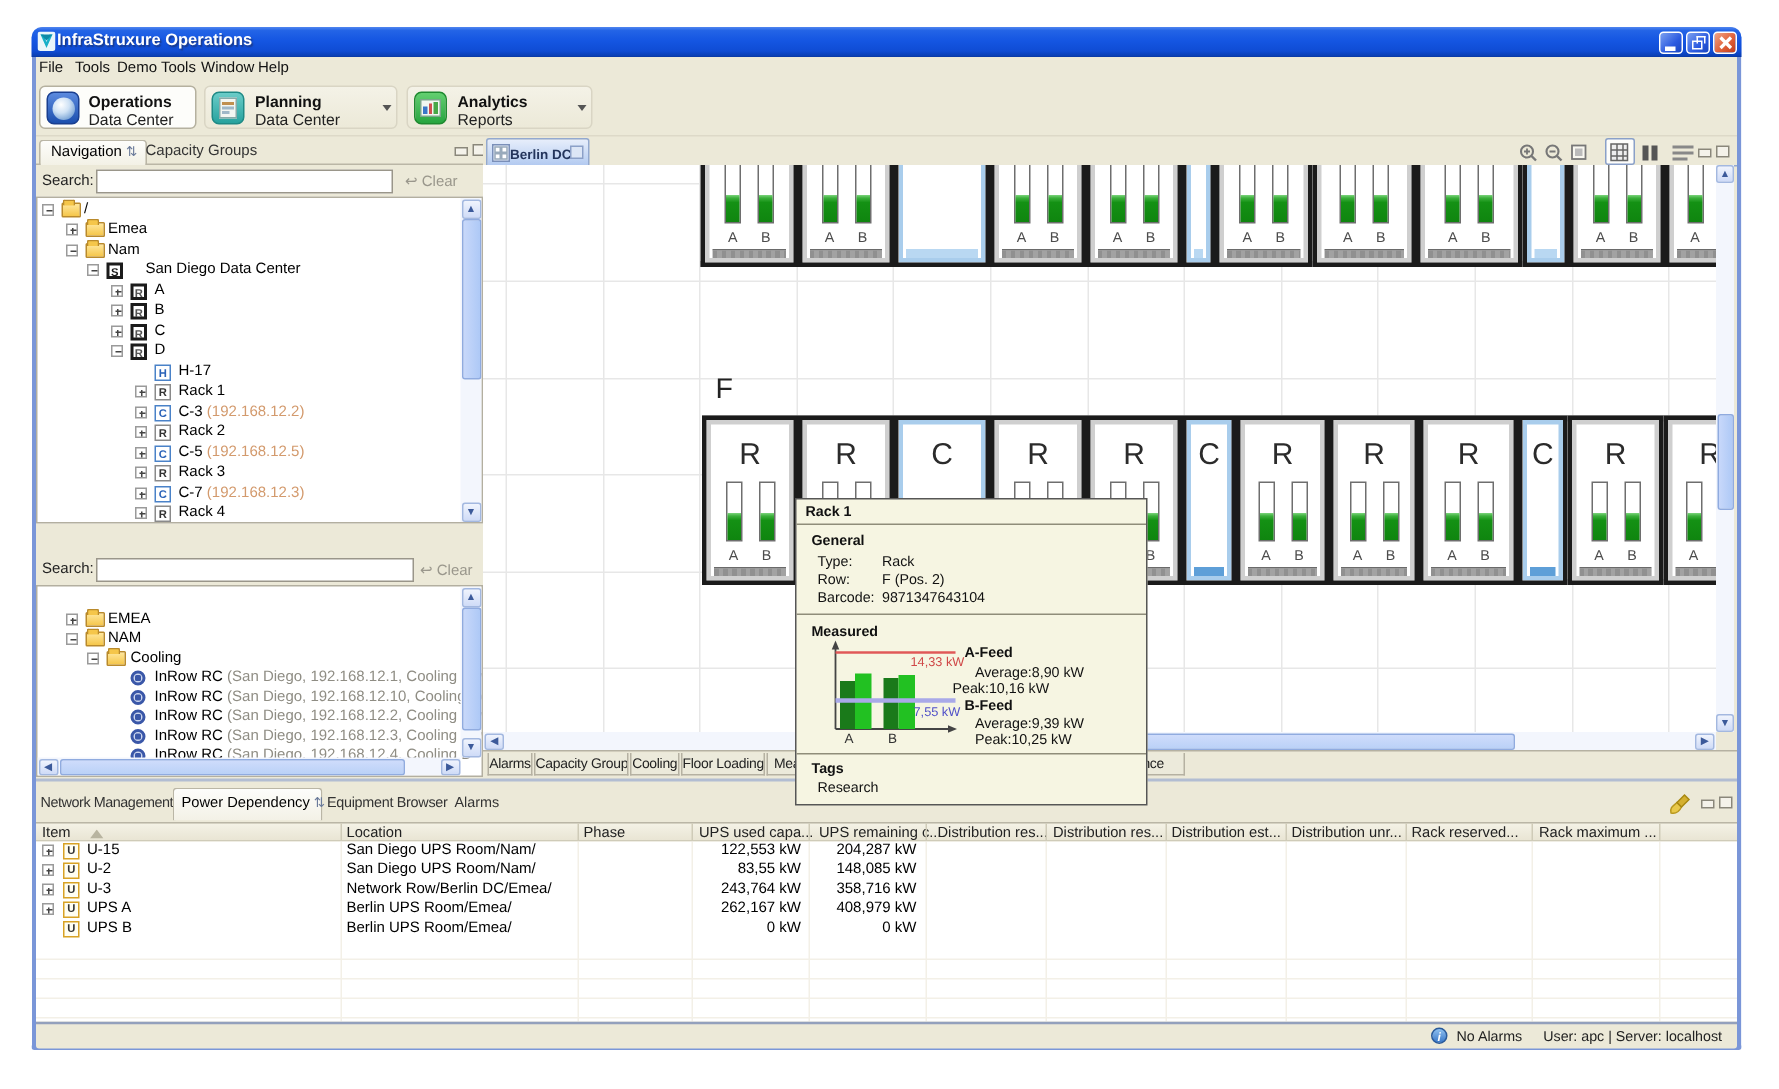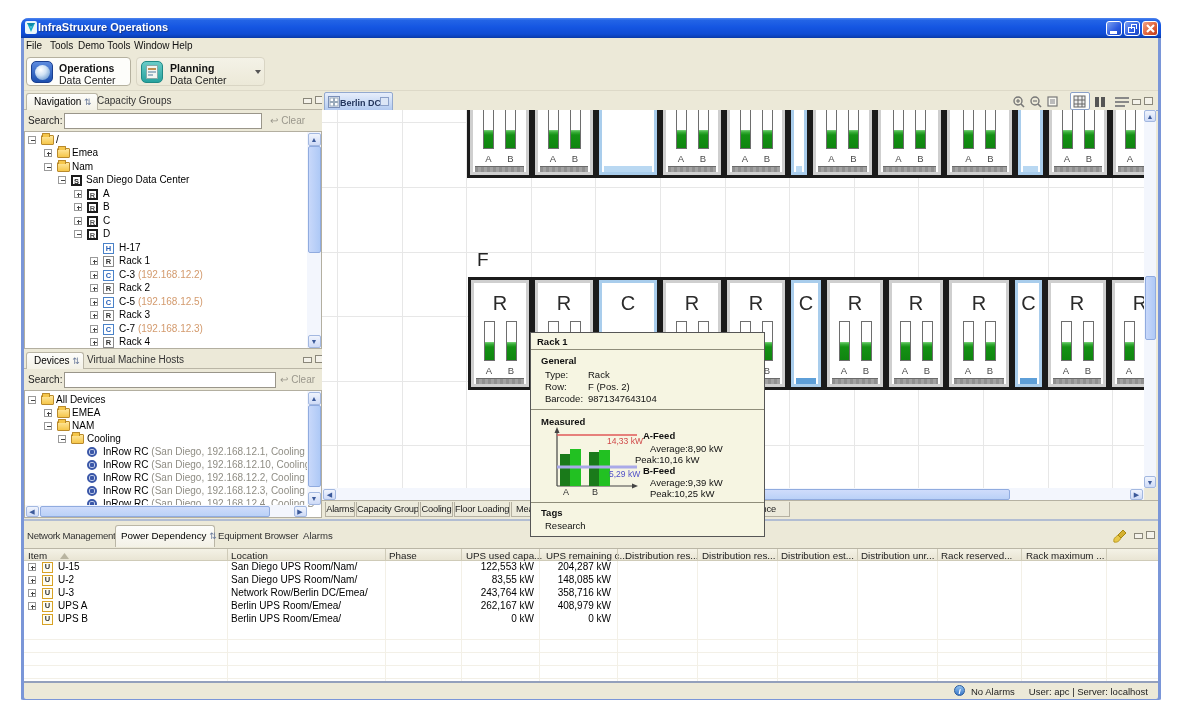--- a/index.html
+++ b/index.html
@@ -107,20 +107,31 @@
         <div class="ticon" style="background:linear-gradient(180deg,#6accc8,#27a29e);border:1px solid #1f8a86">
           <div class="abs" style="left:4px;top:3px;width:12px;height:14px;background:#f3f6f2;border:1px solid #88aaa8"></div>
           <div class="abs" style="left:6px;top:6px;width:8px;height:1.5px;background:#c09050"></div>
           <div class="abs" style="left:6px;top:9px;width:8px;height:1.5px;background:#a0b8c8"></div>
           <div class="abs" style="left:6px;top:12px;width:5px;height:1.5px;background:#a0b8c8"></div>
         </div>
         <div class="t1" style="left:33px">Planning</div>
         <div class="t2" style="left:33px">Data Center</div>
         <div class="darr" style="left:118px"></div>
       </div>
+      <div class="tbtn" style="left:247px;width:124px;background:linear-gradient(180deg,#f4f2e7,#ece9d8);border:1px solid #d9d5c4">
+        <div class="ticon" style="background:linear-gradient(180deg,#63cf70,#27a540);border:1px solid #1f8a30">
+          <div class="abs" style="left:3px;top:4px;width:14px;height:12px;background:#f2f7f2;border:1px solid #7aa88a"></div>
+          <div class="abs" style="left:5px;top:9px;width:2.5px;height:5px;background:#3a77c8"></div>
+          <div class="abs" style="left:8.5px;top:7px;width:2.5px;height:7px;background:#d05050"></div>
+          <div class="abs" style="left:12px;top:5.5px;width:2.5px;height:8.5px;background:#48a848"></div>
+        </div>
+        <div class="t1" style="left:33px">Analytics</div>
+        <div class="t2" style="left:33px">Reports</div>
+        <div class="darr" style="left:113px"></div>
+      </div>
     </div>
     <div class="panel" style="left:0px;top:74px;width:298px;height:257px">
       <div class="ptabs">
         <div class="ptab act" style="left:2px;width:72px">Navigation <span style="color:#6a7a9a;font-size:9px">⇅</span></div>
         <div class="ptab" style="left:66px;width:100px">Capacity Groups</div>
         <div class="pmin" style="left:279px;height:6px;top:6px"></div>
         <div class="pmin" style="left:291px"></div>
       </div>
       <div class="srow" style="top:19px">
         <span class="abs" style="left:4px;top:4px">Search:</span>
@@ -148,21 +159,21 @@
             <i></i>
           </div>
           <div class="fold" style="left:32px"></div>
           <span class="abs" style="left:47px;top:0px">Nam<span class="ip"></span></span>
         </div>
         <div class="trow" style="left:0;right:14px;top:42px">
           <div class="exp" style="left:33px">
             <i></i>
           </div>
           <div class="licon" style="left:46px;border:2px solid #1b1b1b;color:#1b1b1b">S</div>
-          <span class="abs" style="left:61px;top:0px">San Diego Data Center<span class="ip"></span></span>
+          <span class="abs" style="left:72px;top:0px">San Diego Data Center<span class="ip"></span></span>
         </div>
         <div class="trow" style="left:0;right:14px;top:56px">
           <div class="exp plus" style="left:49px">
             <i></i>
             <i class="v"></i>
           </div>
           <div class="licon" style="left:62px;border:2px solid #1b1b1b;color:#555">R</div>
           <span class="abs" style="left:78px;top:0px">A<span class="ip"></span></span>
         </div>
         <div class="trow" style="left:0;right:14px;top:69px">
@@ -248,39 +259,26 @@
           <div class="licon" style="left:78px;border:1.5px solid #8a8a8a;color:#333">R</div>
           <span class="abs" style="left:94px;top:0px">Rack 4<span class="ip"></span></span>
         </div>
         <div class="sb" style="right:0px;top:0px;width:14px;bottom:0px"></div>
         <div class="sbbtn" style="right:0.5px;top:0.5px">▲</div>
         <div class="sbthumb" style="right:0.5px;top:14px;width:13px;height:107px"></div>
         <div class="sbbtn" style="right:0.5px;bottom:0.5px">▼</div>
       </div>
     </div>
     <div class="panel" style="left:0px;top:333px;width:298px;height:167px">
-      <div class="ptabs">
-        <div class="ptab act" style="left:2px;width:58px">Devices <span style="color:#6a7a9a;font-size:9px">⇅</span></div>
-        <div class="ptab" style="left:56px;width:120px">Virtual Machine Hosts</div>
-        <div class="pmin" style="left:279px;height:6px;top:6px"></div>
-        <div class="pmin" style="left:291px"></div>
-      </div>
       <div class="srow" style="top:19px">
         <span class="abs" style="left:4px;top:4px">Search:</span>
         <div class="sbox" style="left:40px;width:212px"></div>
         <span class="clear" style="left:256px">↩ Clear</span>
       </div>
       <div class="treebox" style="top:39px;height:128px">
-        <div class="trow" style="left:0;right:14px;top:3px">
-          <div class="exp" style="left:3px">
-            <i></i>
-          </div>
-          <div class="fold" style="left:16px"></div>
-          <span class="abs" style="left:31px;top:0px"><b style="font-weight:normal">All Devices</b><span class="grey"></span></span>
-        </div>
         <div class="trow" style="left:0;right:14px;top:16px">
           <div class="exp plus" style="left:19px">
             <i></i>
             <i class="v"></i>
           </div>
           <div class="fold" style="left:32px"></div>
           <span class="abs" style="left:47px;top:0px"><b style="font-weight:normal">EMEA</b><span class="grey"></span></span>
         </div>
         <div class="trow" style="left:0;right:14px;top:29px">
           <div class="exp" style="left:19px">
@@ -755,21 +753,21 @@
         <line x1="8" y1="9" x2="88" y2="9" stroke="#e05858" stroke-width="1.6"></line>
         <rect x="11" y="28" width="10" height="32" fill="#1a7a1a"></rect>
         <rect x="21" y="23" width="11" height="37" fill="#22c122"></rect>
         <rect x="40" y="26" width="10" height="34" fill="#1a7a1a"></rect>
         <rect x="50" y="24" width="11" height="36" fill="#22c122"></rect>
         <line x1="8" y1="41" x2="88" y2="41" stroke="#a9a9e8" stroke-width="3"></line>
         <text x="14" y="69" font-size="9" fill="#333">A</text>
         <text x="43" y="69" font-size="9" fill="#333">B</text>
       </svg>
       <span class="abs" style="left:76px;top:103px;color:#d04848;font-size:8.5px">14,33 kW</span>
-      <span class="abs" style="left:78px;top:136px;color:#5050c8;font-size:8.5px">5,29 kW</span>
+      <span class="abs" style="left:78px;top:136px;color:#5050c8;font-size:8.5px">7,55 kW</span>
       <b class="abs" style="left:112px;top:97px">A-Feed</b>
       <span class="abs" style="left:119px;top:110px">Average:8,90 kW</span>
       <span class="abs" style="left:104px;top:121px">Peak:10,16 kW</span>
       <b class="abs" style="left:112px;top:132px">B-Feed</b>
       <span class="abs" style="left:119px;top:144px">Average:9,39 kW</span>
       <span class="abs" style="left:119px;top:155px">Peak:10,25 kW</span>
       <div class="sep" style="top:169px"></div>
       <b class="abs" style="left:10px;top:174px">Tags</b>
       <span class="abs" style="left:14px;top:187px">Research</span>
     </div>

